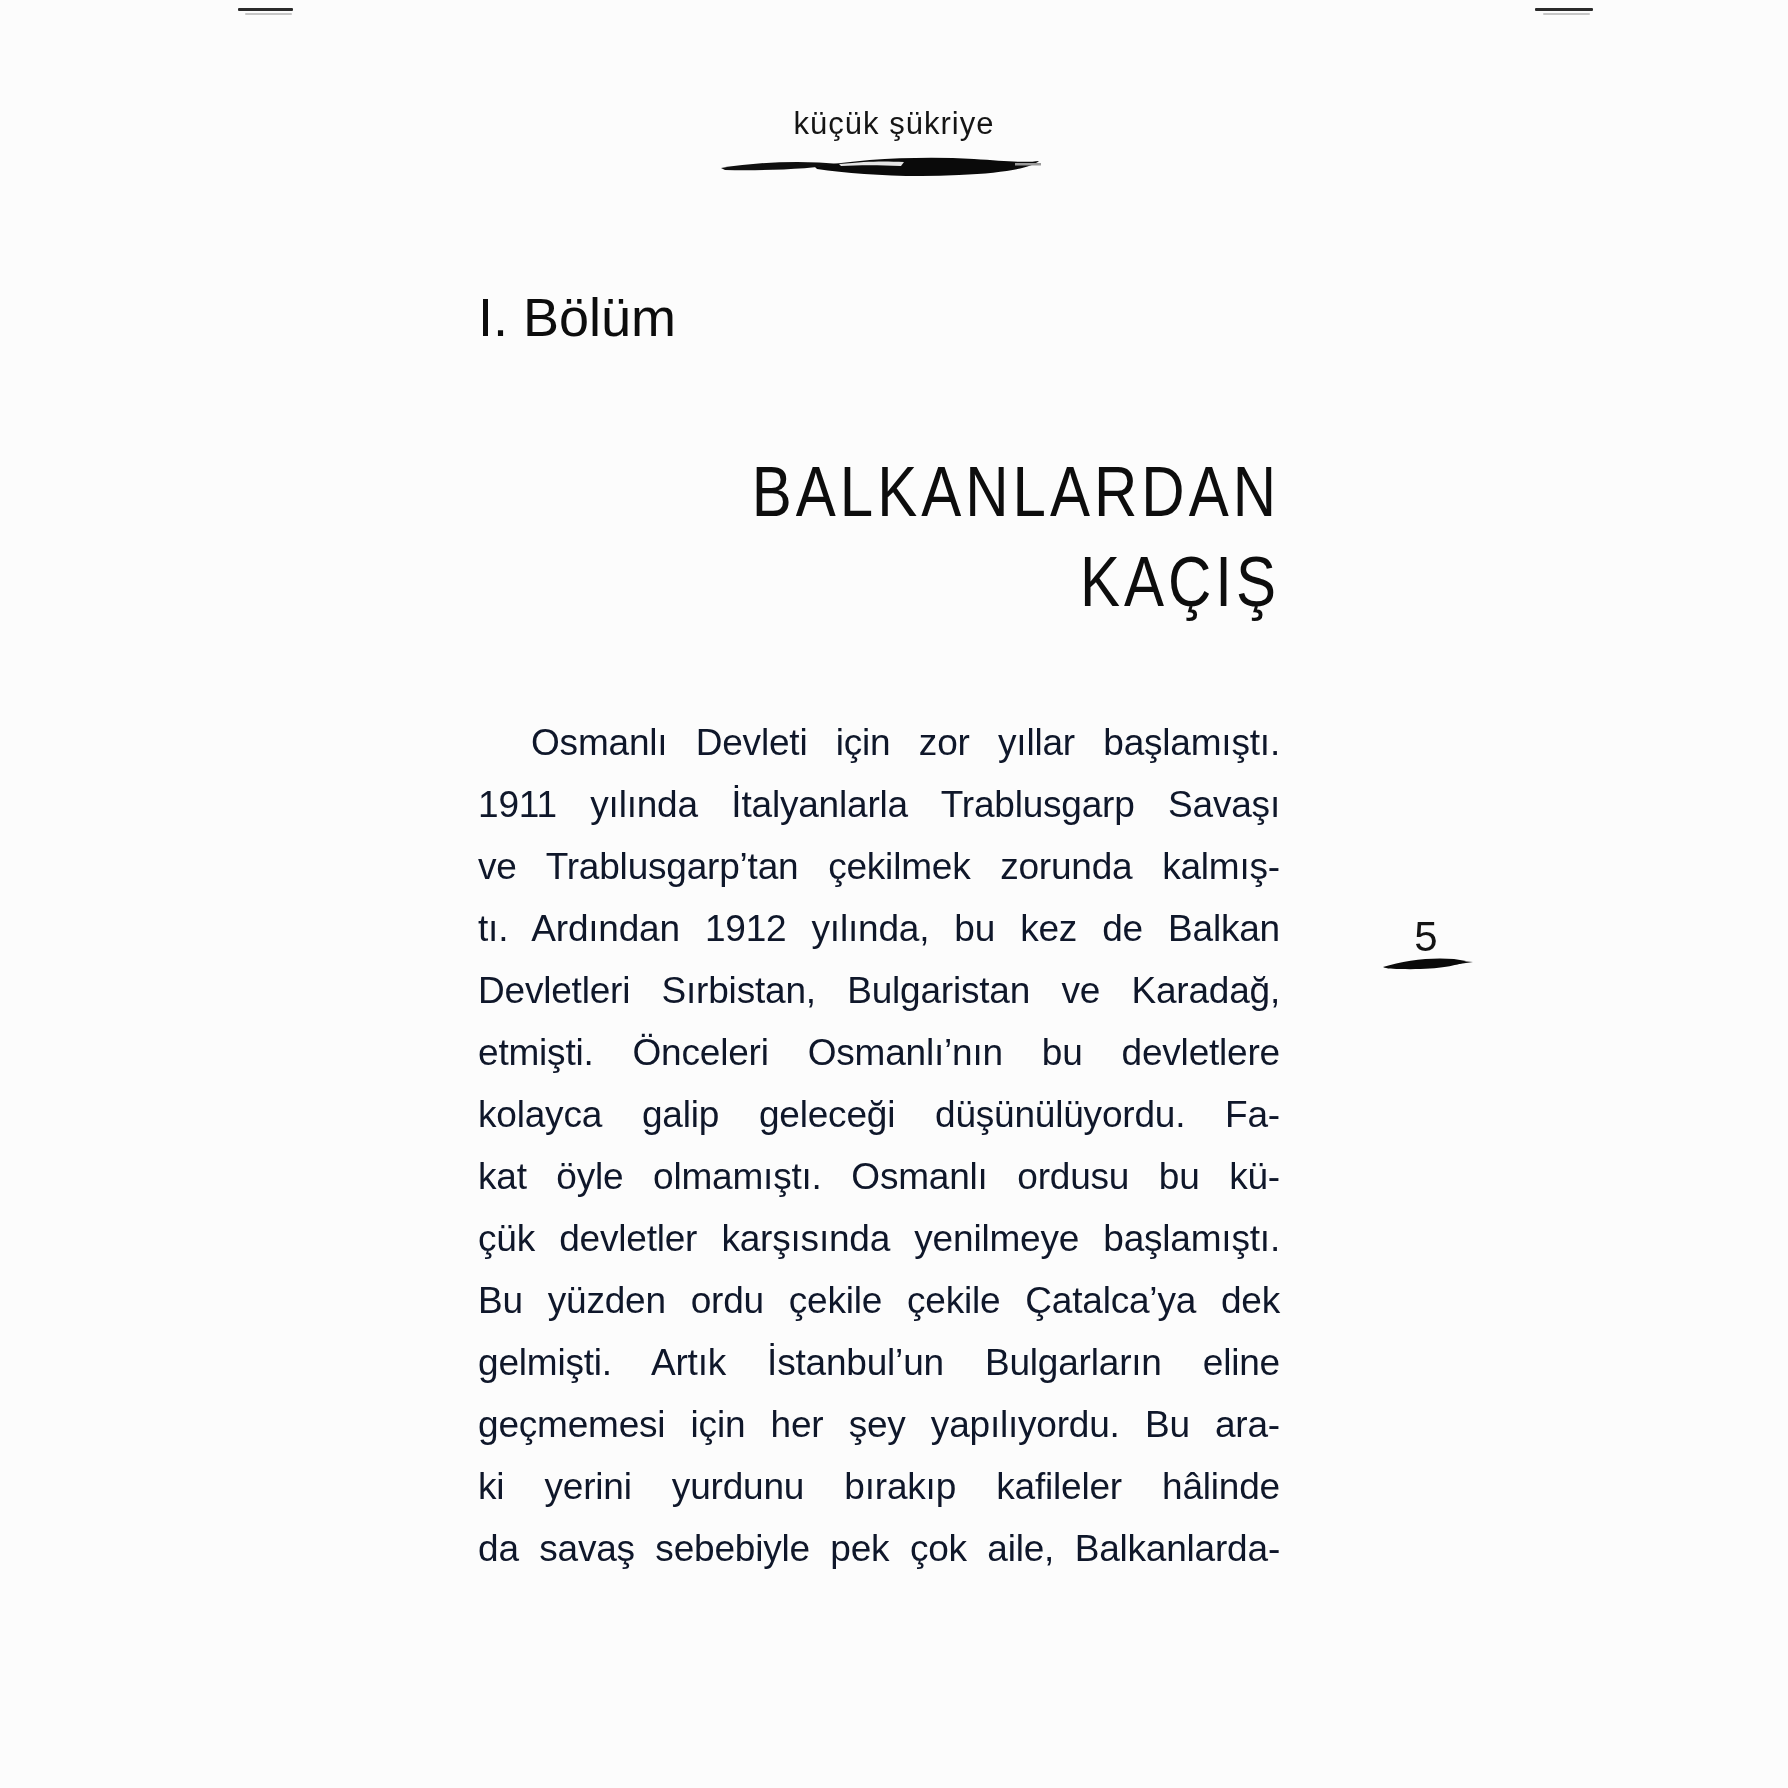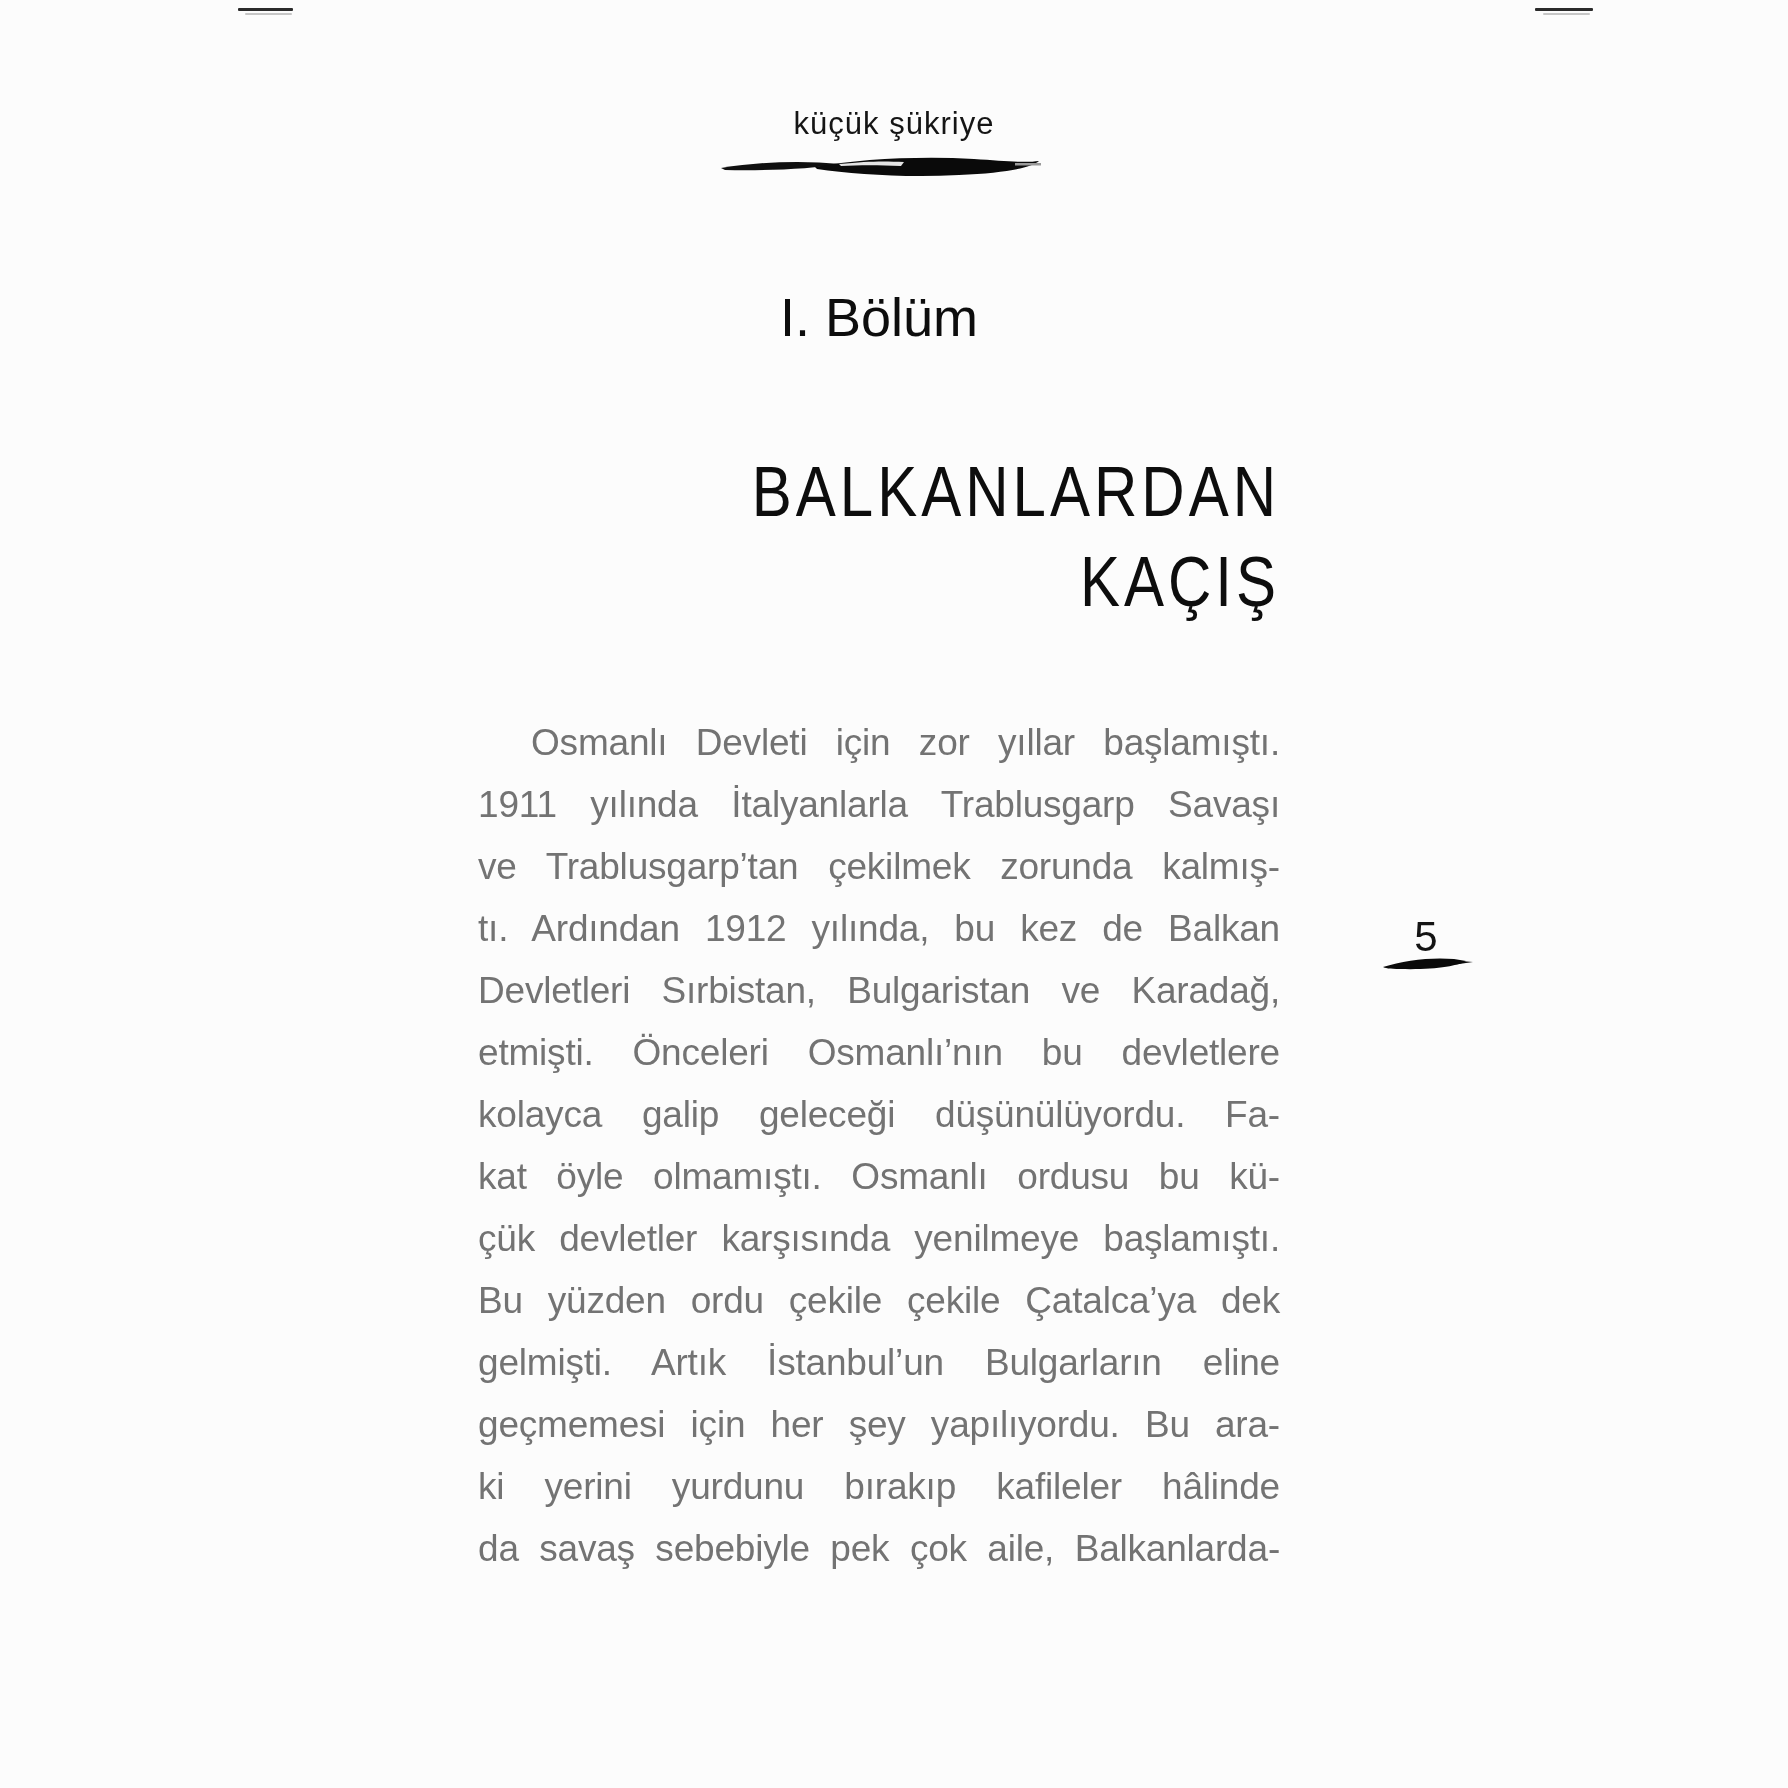--- a/index.html
+++ b/index.html
@@ -20,37 +20,37 @@
   
   #running-header{
     left:0;right:0;top:98px;height:52px;line-height:52px;
     text-align:center;font-size:31px;letter-spacing:1px;color:#151515;
   }
   #header-brush{left:719px;top:151px;width:322px;height:28px;}
 
   
   #chapter-number{
     left:478px;width:802px;top:282px;height:70px;line-height:70px;
-    text-align:center;font-size:54px;color:#0d0d0d;
+    text-align:left;font-size:54px;color:#0d0d0d;
   }
 
   .title-line{
     left:478px;width:802px;height:70px;line-height:70px;
     text-align:right;font-size:60px;letter-spacing:4px;color:#0d0d0d;
     transform:scaleY(1.18);transform-origin:center 55%;
     white-space:nowrap;
   }
   #title-line-1{top:458px;}
   #title-line-2{top:548px;}
 
   
   #body-text{left:478px;top:712px;width:802px;position:absolute;}
   .bline{
     height:62px;line-height:62px;
-    font-size:37px;letter-spacing:-0.2px;color:#737373;
+    font-size:37px;letter-spacing:-0.2px;color:#0f172a;
     text-align:justify;text-align-last:justify;
     white-space:normal;overflow:visible;
   }
   .bline.indent{text-indent:53px;}
 
   
   #page-number{
     left:1396px;top:914px;width:60px;height:46px;line-height:46px;
     text-align:center;font-size:42px;color:#141414;
   }

